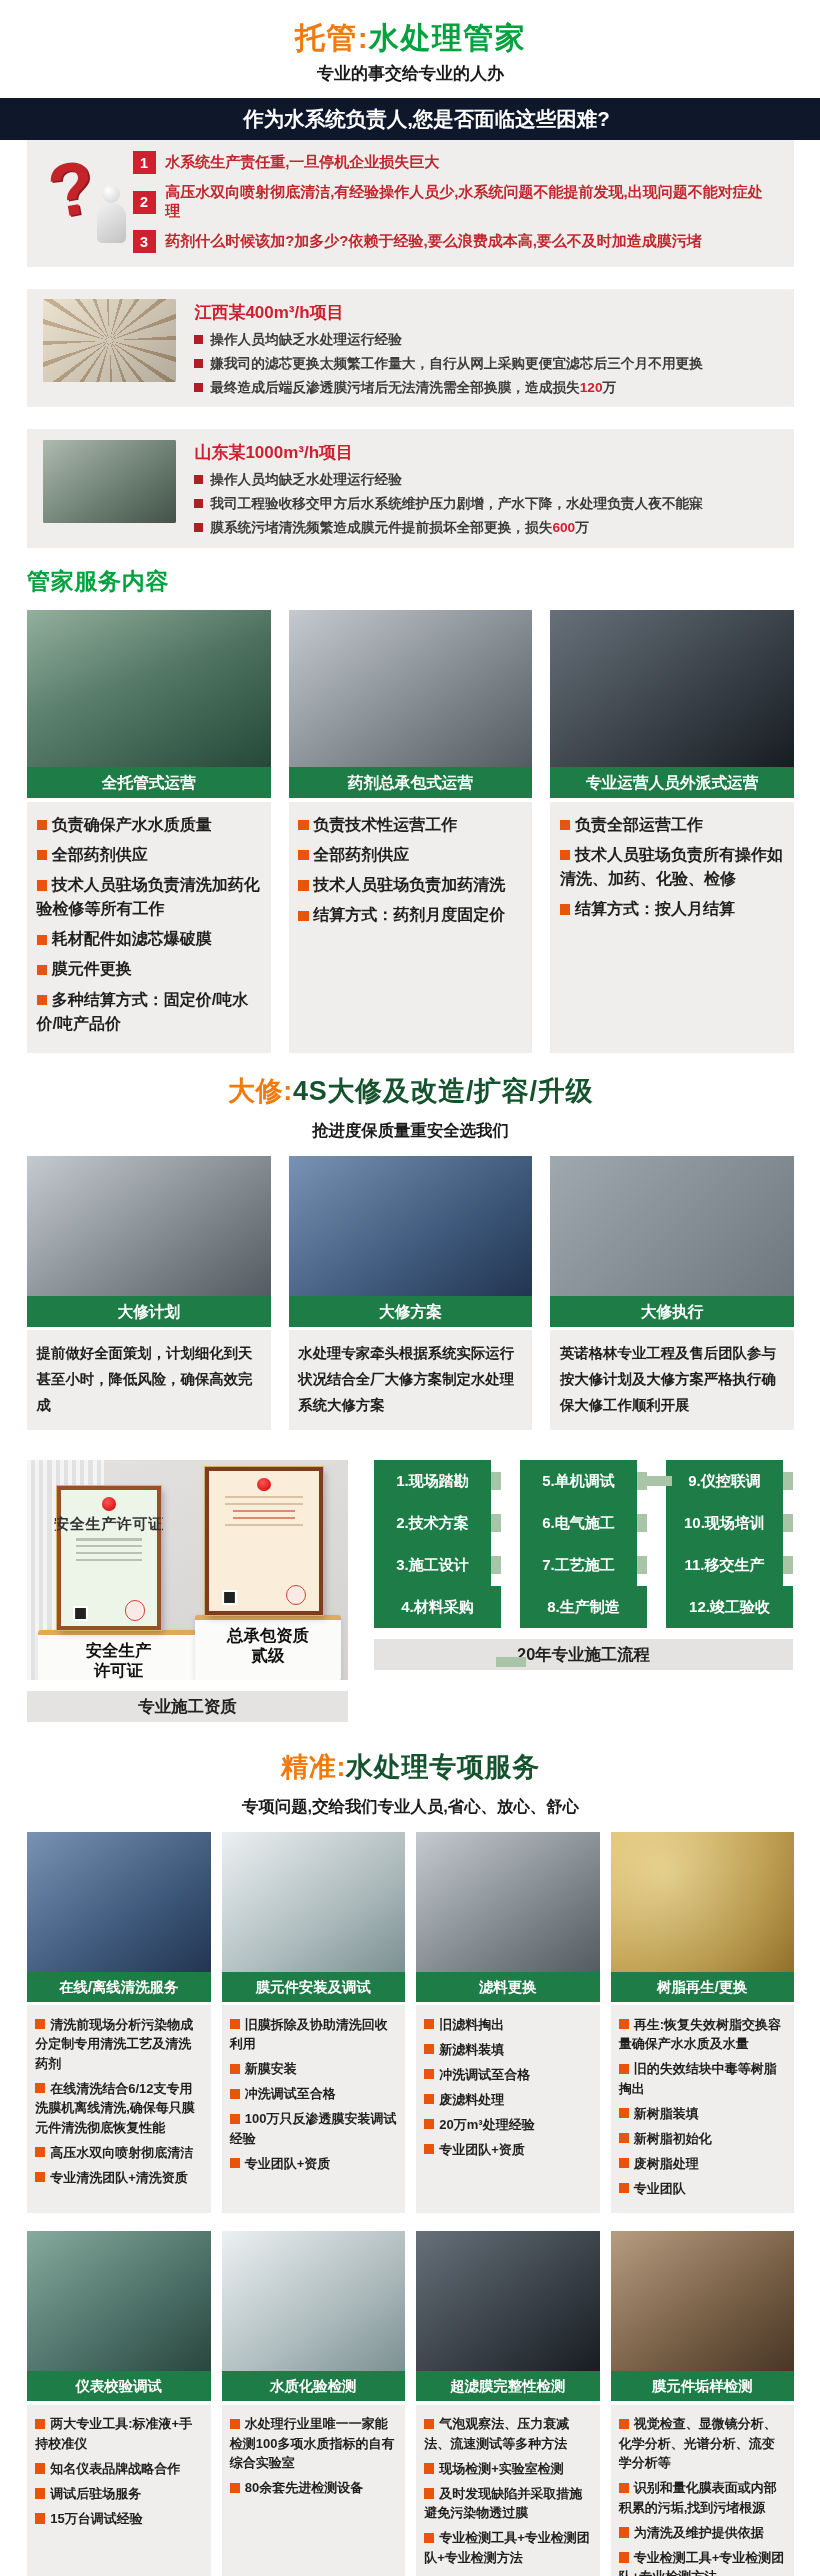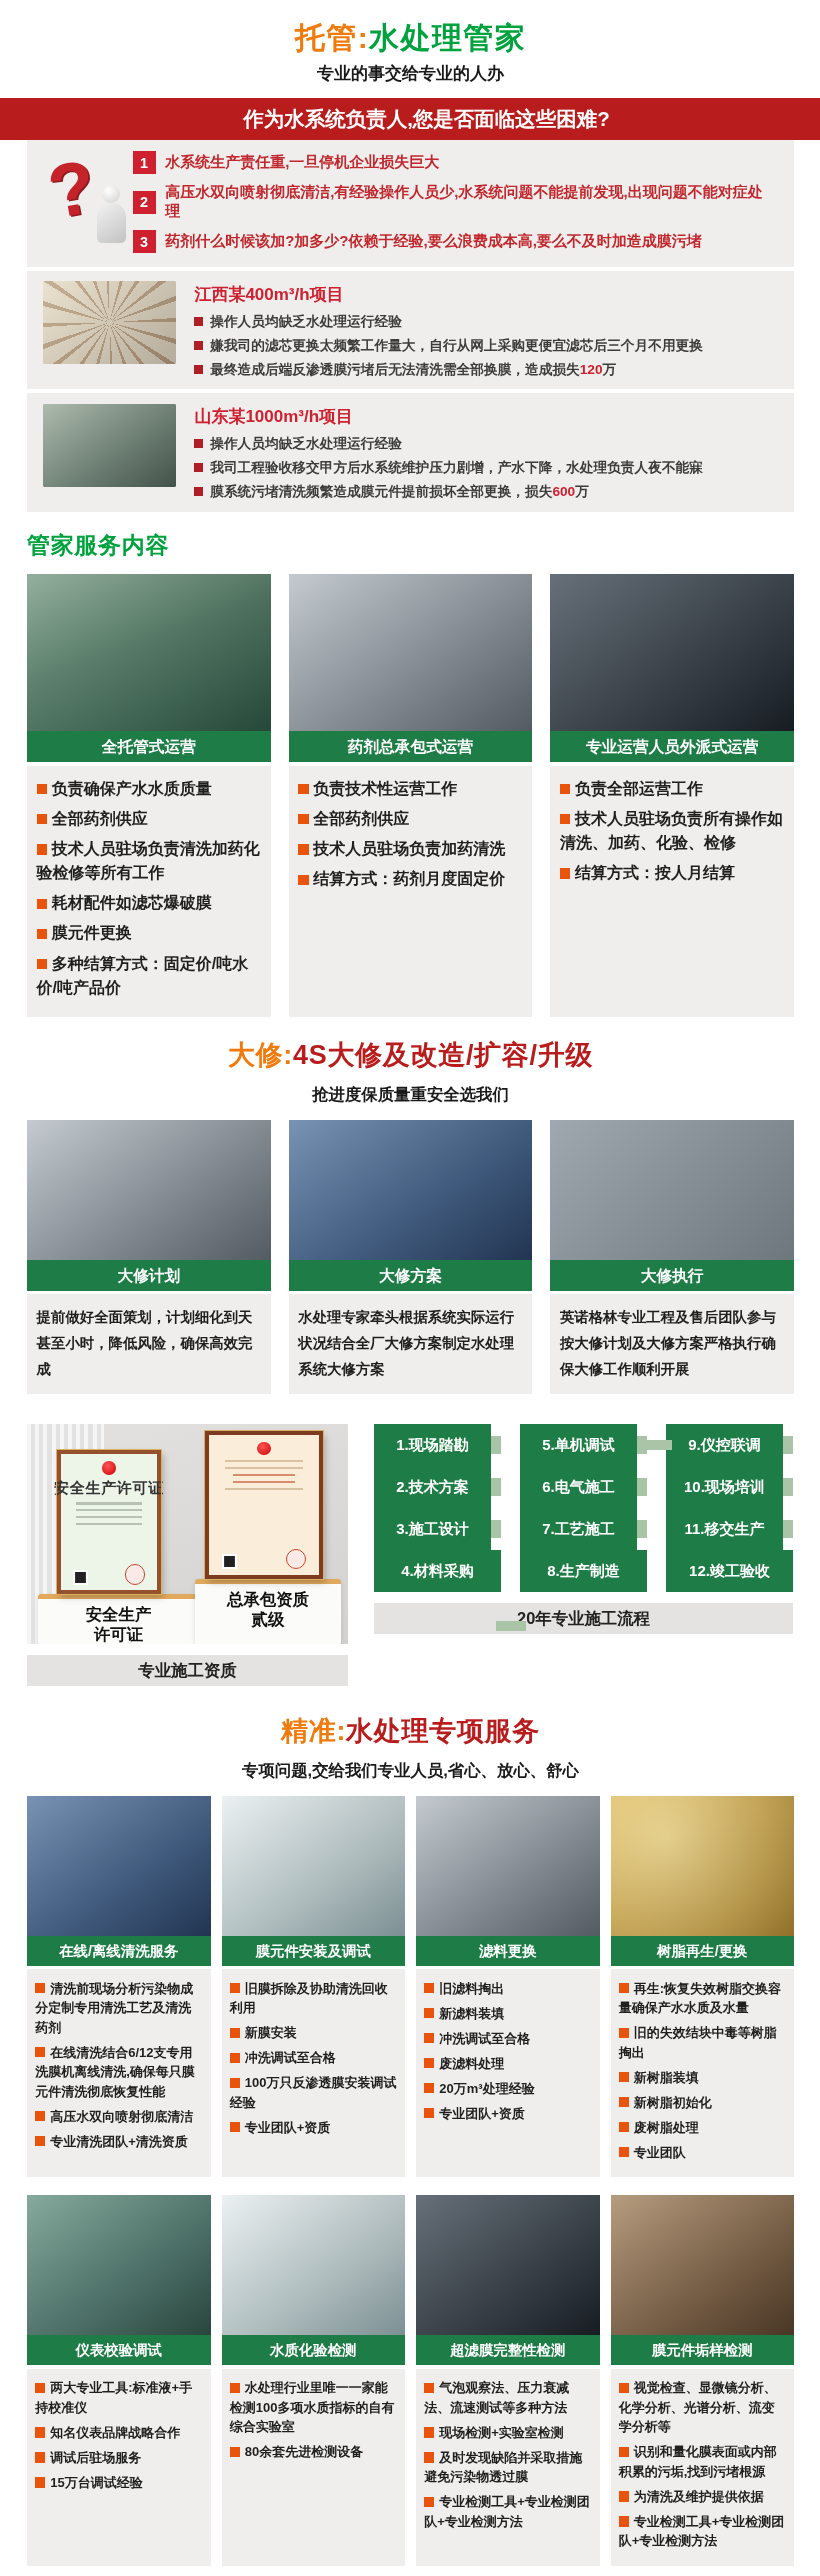--- a/index.html
+++ b/index.html
@@ -6,53 +6,53 @@
   body { background:#fff; font-family:"Liberation Sans","DejaVu Sans",sans-serif; color:#222; }
   .page { width:821px; margin:0 auto; background:#fff; overflow:hidden; }
 
   
   .hdr { text-align:center; padding-top:20.5px; }
   .hdr-title { font-size:30px; font-weight:bold; letter-spacing:1.4px; line-height:1.1; }
   .hdr-title .o { color:#f07b0c; }
   .hdr-title .g { color:#00a23e; }
   .hdr-sub { font-size:17px; font-weight:bold; color:#1a1a1a; margin-top:8.2px; }
 
-  .banner { margin-top:13.7px; height:42px; line-height:42px; background:#b91c1c; color:#fff;
+  .banner { margin-top:13.7px; height:42px; line-height:42px; background:#0f172a; color:#fff;
             font-size:20.5px; font-weight:bold; text-align:center;padding-left:32px; }
 
   
   .pain { margin:0 27px; background:#efeeec; padding:11px 20.5px 13.7px 9.6px; display:flex; align-items:center; }
   .qfig { flex:0 0 96px; position:relative; height:96px; }
   .qmark { position:absolute; left:12.3px; top:-2.7px; font-size:75px; font-weight:bold; color:#c5232a;
            transform:rotate(-10deg); line-height:1; text-shadow:1.4px 1.4px 0 #8e1a1f; }
   .qman-head { position:absolute; right:12.3px; top:31px; width:18px; height:18px; border-radius:50%;
                background:radial-gradient(circle at 35% 30%,#fff,#cfcfcf); }
   .qman-body { position:absolute; right:6.8px; top:49px; width:29px; height:40px; border-radius:13.7px 13.7px 5.5px 5.5px;
                background:linear-gradient(145deg,#f2f2f2,#c2c2c2); }
   .plist { flex:1; display:flex; flex-direction:column; gap:9px; }
   .prow { display:flex; align-items:center; gap:9.6px; }
   .pnum { flex:0 0 23px; height:23px; background:#cf2030; color:#fff; font-size:14.4px; font-weight:bold;
           display:flex; align-items:center; justify-content:center; }
   .ptxt { font-size:15px; font-weight:bold; color:#c1272d; }
 
   
-  .case { margin:4px 27px 0; background:#efeeec; padding:10.3px 16.4px; display:flex; gap:18px; align-items:flex-start; }
+  .case { margin:22px 27px 0; background:#efeeec; padding:10.3px 16.4px; display:flex; gap:18px; align-items:flex-start; }
   .case-photo { flex:0 0 133px; height:83px; border-radius:1.4px; }
   .case-main { flex:1; }
   .case-title { color:#cf2030; font-size:17px; font-weight:bold; margin:1.4px 0 6.8px; }
   .case-row { display:flex; align-items:flex-start; gap:6.8px; margin-top:5.5px; }
   .case-sq { flex:0 0 9px; height:9px; margin-top:4.1px; background:#ae1e24; }
   .case-txt { font-size:13.7px; color:#3c3c3c; font-weight:bold; line-height:1.35; }
   .red-num { color:#cf2030; }
 
   
   .sec-h-left { margin:18px 27px 13.7px; font-size:23px; font-weight:bold; color:#00a23e; letter-spacing:0.7px; }
   .sec-h-center { margin-top:20.5px; text-align:center; font-size:27px; font-weight:bold; letter-spacing:0.7px; }
   .sec-h-center .o { color:#f07b0c; }
-  .sec-h-center .g { color:#b91c1c; }
+  .sec-h-center .g { color:#14532d; }
   .sec-sub { text-align:center; font-size:16.4px; font-weight:bold; color:#1a1a1a; margin-top:11px; }
 
   
   .grid3 { margin:0 27px; display:grid; grid-template-columns:repeat(3,1fr); gap:18px; }
   .grid4 { margin:13.7px 27px 18px; display:grid; grid-template-columns:repeat(4,1fr); gap:11px; }
   .card { display:flex; flex-direction:column;border-radius:30px; }
   .card-photo { height:157px; }
   .grid3.ov .card-photo { height:140px; }
   .grid4 .card-photo { height:140px; }
   .card-cap { height:31px; line-height:31px; background:#1e7d46; color:#fff; text-align:center;

